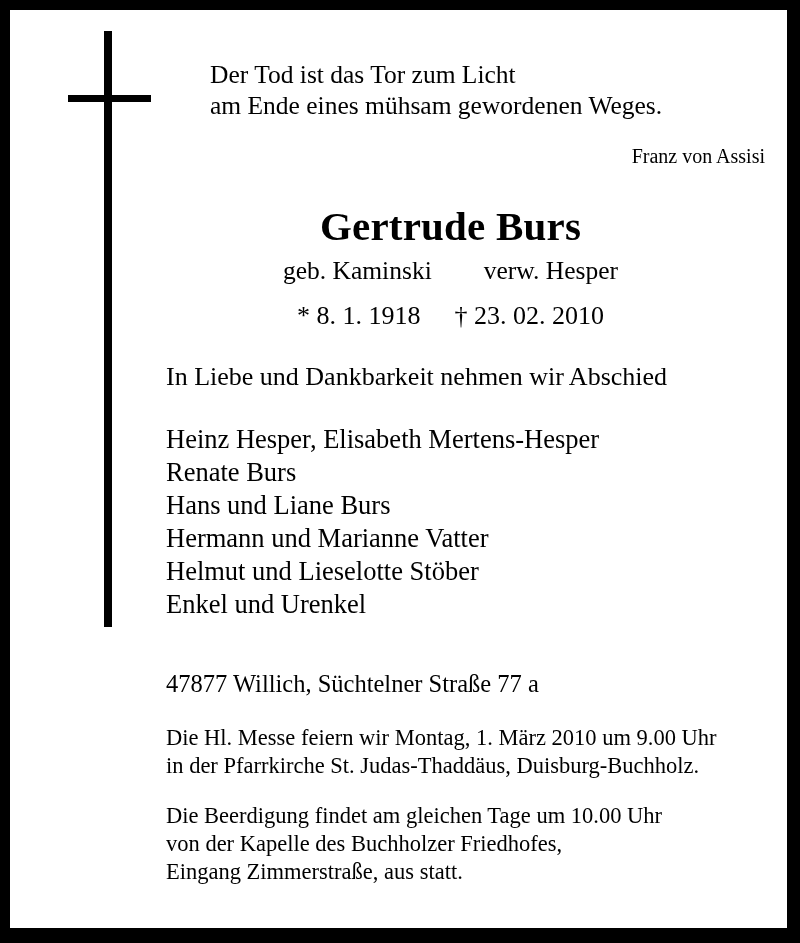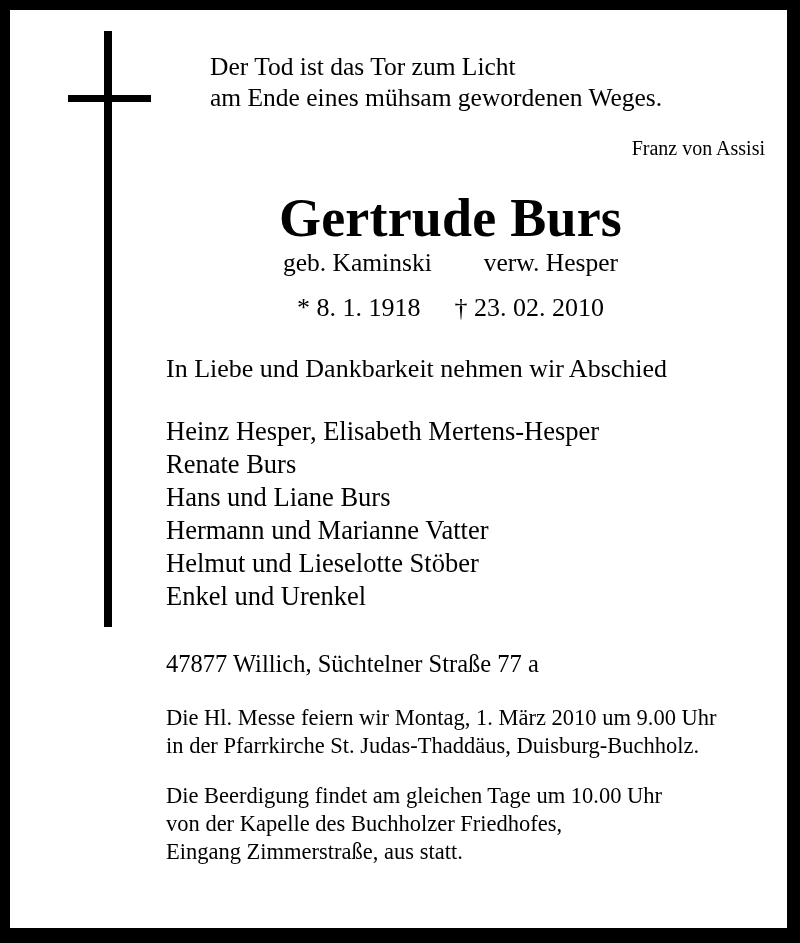--- a/index.html
+++ b/index.html
@@ -49,21 +49,21 @@
     top: 85px;
     width: 83px;
     height: 7px;
     background: #000000;
   }
 
   
   .content {
     position: absolute;
     left: 146px;
-    top: 7px;
+    top: 15px;
     width: 631px;
     height: 100%;
   }
 
   .quote {
     margin: 0;
     padding-top: 34px;
     padding-left: 54px;
     font-size: 25.5px;
     line-height: 31px;
@@ -82,21 +82,21 @@
     color: #000000;
   }
 
   .name-block {
     text-align: center;
     padding-top: 27px;
     padding-right: 42px;
   }
   .deceased-name {
     margin: 0;
-    font-size: 54px;
+    font-size: 41px;
     line-height: 56px;
     font-weight: bold;
     letter-spacing: 0.2px;
     color: #000000;
   }
   .maiden-row {
     margin: 0;
     padding-top: 2px;
     font-size: 25.5px;
     line-height: 30px;
@@ -137,21 +137,21 @@
   }
 
   .address {
     margin: 0;
     padding-top: 36px;
     padding-left: 10px;
     font-size: 24.5px;
     line-height: 29px;
     color: #000000;
   }
-  .address span { display: block; }
+  .address span { display: block; margin-top: 12px; }
 
   .service {
     margin: 0;
     padding-top: 26px;
     padding-left: 10px;
     font-size: 22.5px;
     line-height: 28px;
     color: #000000;
   }
   .service span { display: block; }

